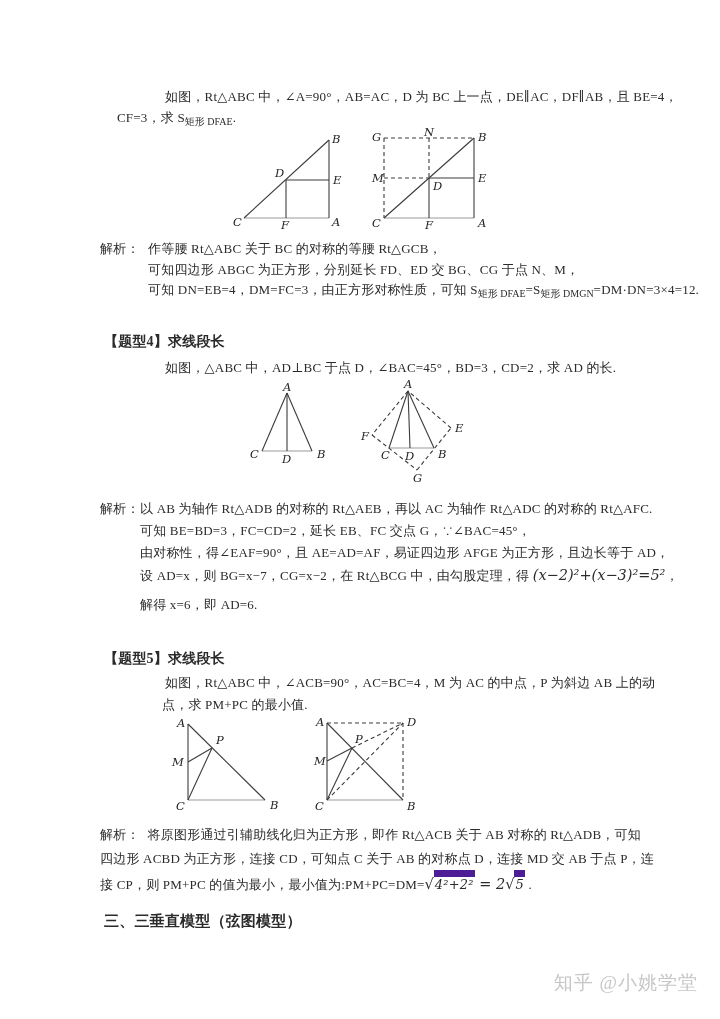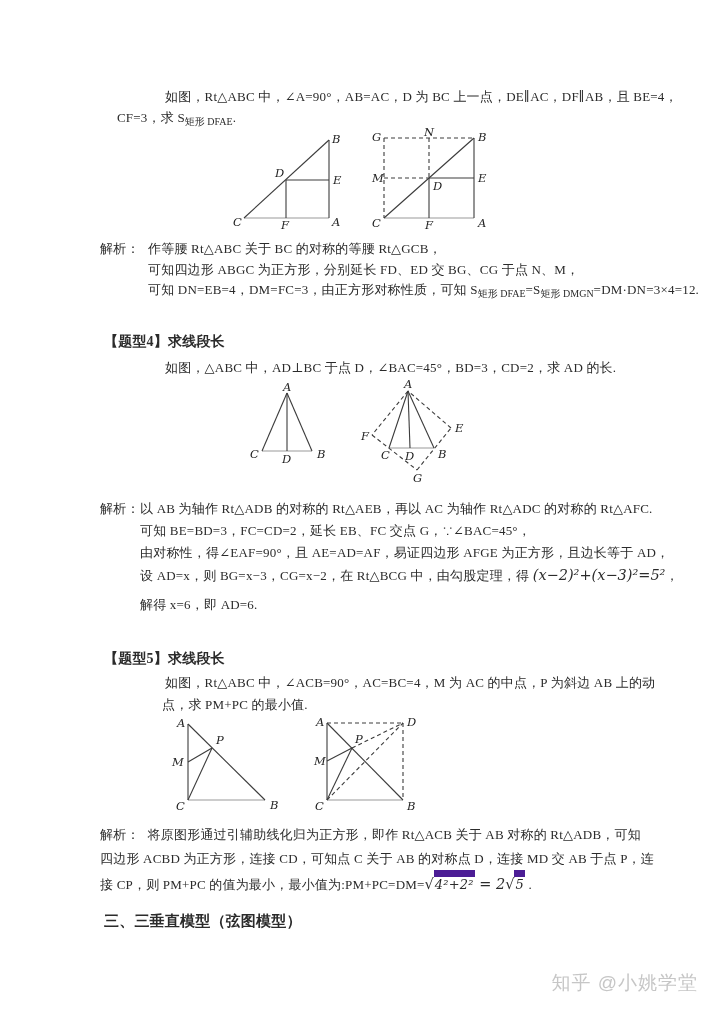--- a/index.html
+++ b/index.html
@@ -4,21 +4,21 @@
 <style>
   html,body{margin:0;padding:0;background:#ffffff;}
   .page{position:relative;width:720px;height:1019px;background:#ffffff;overflow:hidden;
         font-family:"Liberation Serif","DejaVu Serif",serif;color:#2b2b2b;font-size:13px;}
   .line{position:absolute;white-space:nowrap;letter-spacing:0.2px;}
   .bold{font-weight:bold;font-size:14px;}
   .sub{font-size:10px;vertical-align:-3px;letter-spacing:0;}
   .formula{font-family:"DejaVu Serif",serif;font-style:italic;font-size:14.5px;letter-spacing:0;}
   .rad{border-top:7px solid #4c1d95;padding:0 1px;font-style:italic;font-family:"DejaVu Serif",serif;}
   .sqrt{font-style:normal;}
-  .watermark{position:absolute;color:#c6c6c6;font-size:19px;font-family:Liberation Sans, sans-serif;letter-spacing:1px;}
+  .watermark{position:absolute;color:#c6c6c6;font-size:19px;font-family:Liberation Serif, serif;letter-spacing:1px;}
   svg.diag{position:absolute;overflow:visible;}
   svg.diag line{stroke:#3c3c3c;stroke-width:1.1;}
   svg.diag line[data-gray="1"]{stroke:#9a9a9a;}
   svg.diag text{font-family:"DejaVu Serif",serif;font-style:italic;font-size:11.5px;fill:#1e1e1e;}
 </style>
 </head>
 <body>
 
 <div class="page">
 
@@ -92,21 +92,21 @@
       <text x="38" y="79">C</text>
       <text x="62" y="80">D</text>
       <text x="95" y="78">B</text>
       <text x="70" y="102">G</text>
     </svg>
 
   <div class="line" style="left:100px;top:500px;">解析：</div>
   <div class="line" style="left:140px;top:500px;text-align:right;">以 AB 为轴作 Rt△ADB 的对称的 Rt△AEB，再以 AC 为轴作 Rt△ADC 的对称的 Rt△AFC.</div>
   <div class="line" style="left:140px;top:522px;">可知 BE=BD=3，FC=CD=2，延长 EB、FC 交点 G，∵∠BAC=45°，</div>
   <div class="line" style="left:140px;top:544px;">由对称性，得∠EAF=90°，且 AE=AD=AF，易证四边形 AFGE 为正方形，且边长等于 AD，</div>
-  <div class="line" style="left:140px;top:567px;"><span>设 AD=x，则 BG=x−3，CG=x−2，在 Rt△BCG 中，由勾股定理，得 </span><span class="formula">(x−2)²+(x−3)²=5²</span><span>，</span></div>
+  <div class="line" style="left:140px;top:567px;"><span>设 AD=x，则 BG=x−7，CG=x−2，在 Rt△BCG 中，由勾股定理，得 </span><span class="formula">(x−2)²+(x−3)²=5²</span><span>，</span></div>
   <div class="line" style="left:140px;top:596px;">解得 x=6，即 AD=6.</div>
 
   <div class="line bold" style="left:104px;top:650px;">【题型5】求线段长</div>
   <div class="line" style="left:165px;top:674px;">如图，Rt△ABC 中，∠ACB=90°，AC=BC=4，M 为 AC 的中点，P 为斜边 AB 上的动</div>
   <div class="line" style="left:162px;top:696px;">点，求 PM+PC 的最小值.</div>
 
   <svg class="diag" style="left:168px;top:710px;" viewBox="0 0 115 105" width="115" height="105">
       <line x1="20" y1="90" x2="97" y2="90" data-gray="1"></line>
       <line x1="20" y1="14" x2="20" y2="90"></line>
       <line x1="20" y1="14" x2="97" y2="90"></line>

